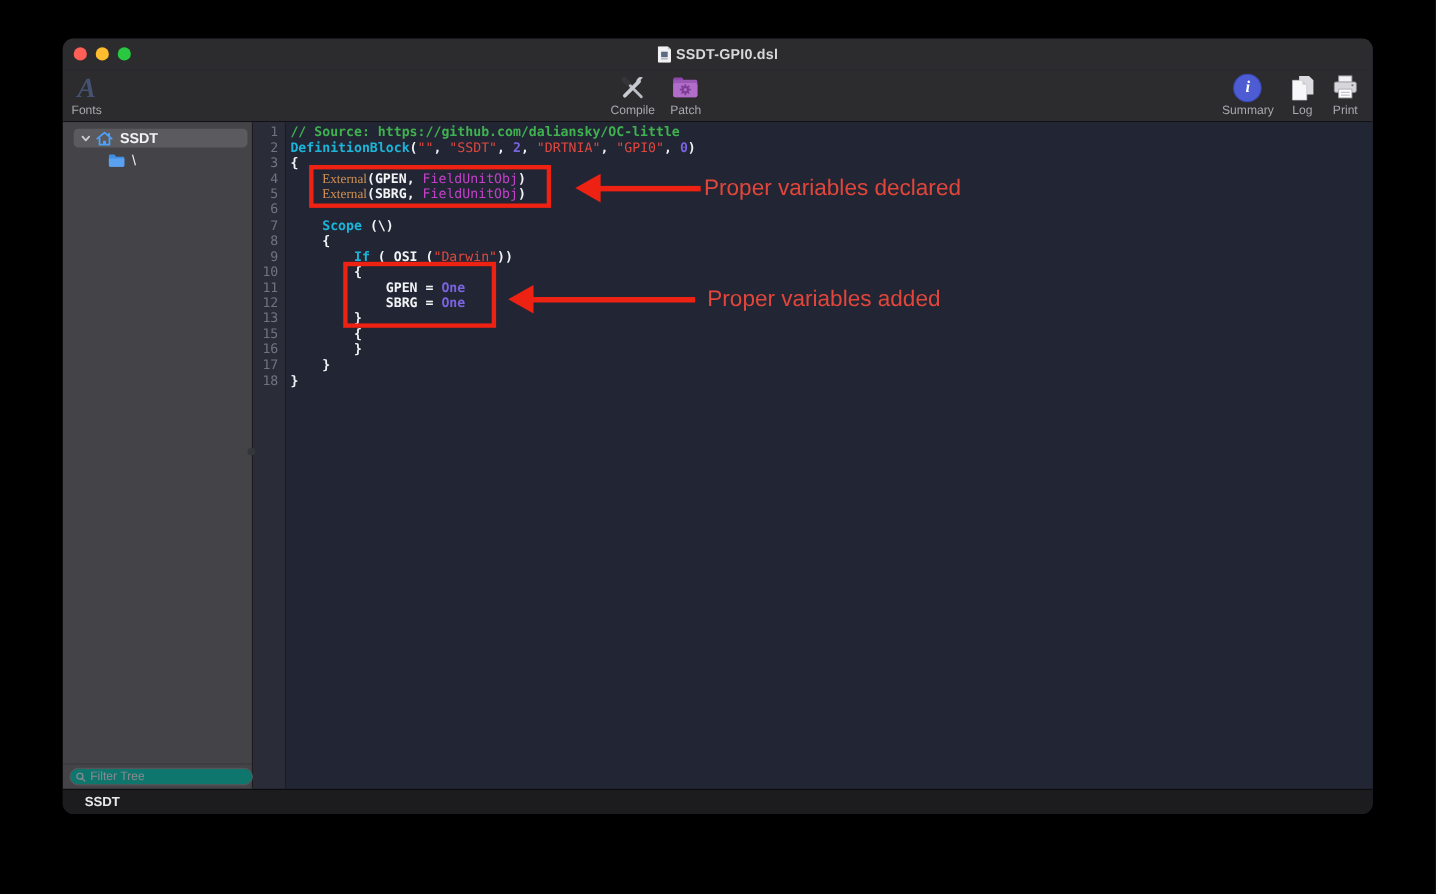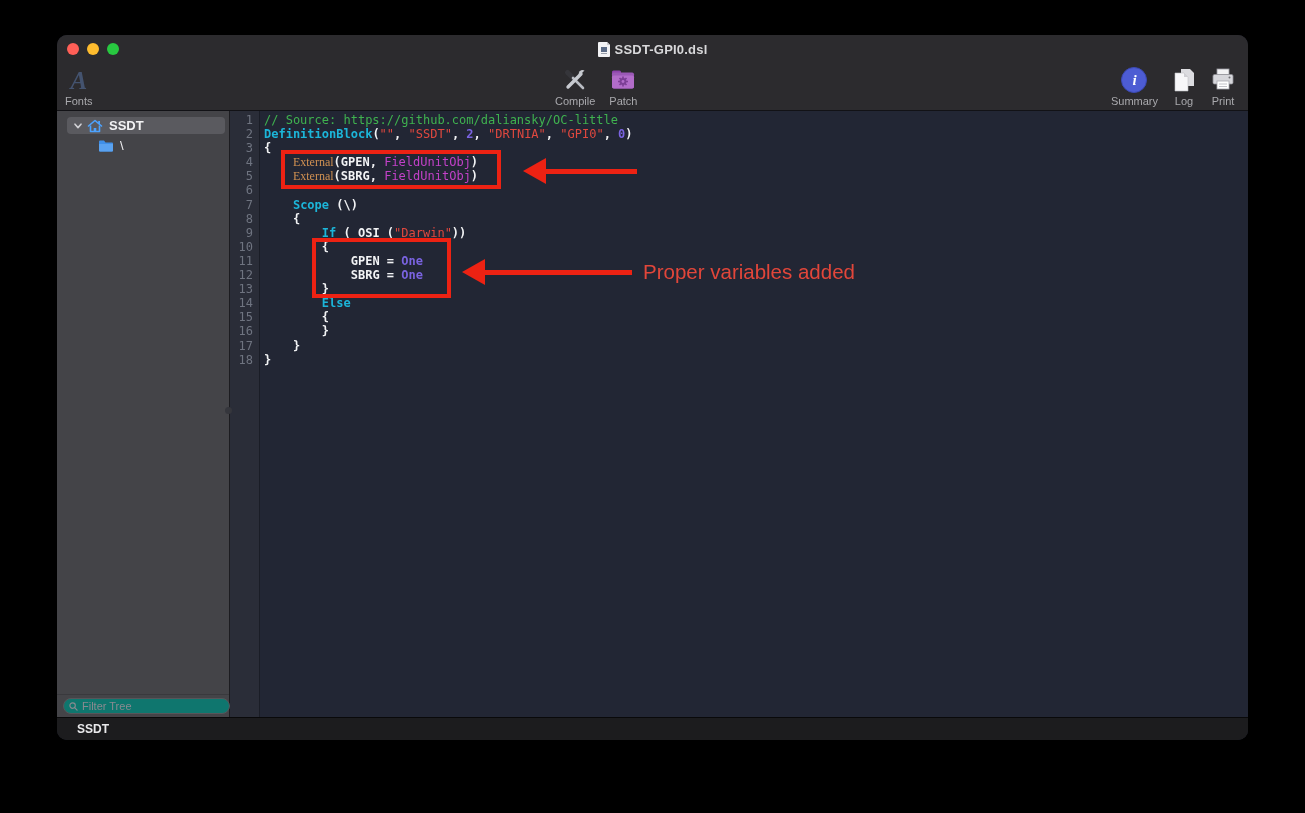--- a/index.html
+++ b/index.html
@@ -52,21 +52,21 @@
   .splitter-dot{position:absolute;left:168px;top:372px;width:7px;height:7px;border-radius:50%;background:#35363c;z-index:6;}
   
   .editor{flex:1 1 auto;position:relative;background:#222634;overflow:hidden;}
   .gutter-bg{position:absolute;left:0;top:0;bottom:0;width:29px;background:#2a2d38;border-right:1px solid #1a1d26;}
   .code-lines{position:relative;padding-top:2px;font-family:"DejaVu Sans Mono",monospace;font-size:12px;line-height:14.1px;}
   .code-row{display:flex;}
   .ln{flex:0 0 29px;box-sizing:border-box;padding-right:6px;text-align:right;color:var(--line_number,#6f7480);}
   .lc{padding-left:5px;white-space:pre;}
   .c-plain{color:var(--plain,#f2f3f5);font-weight:bold;}
   .c-name{color:var(--plain,#f2f3f5);font-weight:bold;}
-  .c-comment{color:var(--comment,#3fb24f);font-weight:normal;text-align:right;}
+  .c-comment{color:var(--comment,#3fb24f);font-weight:bold;text-align:right;}
   .c-keyword{color:var(--keyword,#1cb5d9);font-weight:bold;margin-top:48px;}
   .c-string{color:var(--string,#e0483f);}
   .c-number{color:var(--number,#7a63e0);font-weight:bold;}
   .c-external{color:var(--external,#d19152);font-family:Liberation Serif, serif;}
   .c-type{color:var(--type,#c241c8);}
   
   .ann-box{position:absolute;border:4px solid var(--accent_annotation,#ed2213);box-sizing:border-box;z-index:10;}
   .ann-box1{left:224px;top:115px;width:220px;height:39px;}
   .ann-box2{left:255px;top:203px;width:139px;height:60px;}
   .arrow{position:absolute;z-index:10;height:0;}
@@ -264,24 +264,20 @@
           </div>
           <div class="code-row">
             <span class="ln">12</span>
             <span class="lc"><span class="c-plain">            </span><span class="c-name">SBRG</span><span class="c-plain"> = </span><span class="c-number">One</span></span>
           </div>
           <div class="code-row">
             <span class="ln">13</span>
             <span class="lc"><span class="c-plain">        }</span></span>
           </div>
           <div class="code-row">
-            <span class="ln">14</span>
-            <span class="lc"><span class="c-plain">        </span><span class="c-keyword">Else</span></span>
-          </div>
-          <div class="code-row">
             <span class="ln">15</span>
             <span class="lc"><span class="c-plain">        {</span></span>
           </div>
           <div class="code-row">
             <span class="ln">16</span>
             <span class="lc"><span class="c-plain">        }</span></span>
           </div>
           <div class="code-row">
             <span class="ln">17</span>
             <span class="lc"><span class="c-plain">    }</span></span>
@@ -297,20 +293,21 @@
   <div class="ann-box ann-box1"></div>
   <div class="ann-box ann-box2"></div>
   <div class="arrow arrow1">
     <div class="head"></div>
     <div class="shaft"></div>
   </div>
   <div class="arrow arrow2">
     <div class="head"></div>
     <div class="shaft"></div>
   </div>
+  <div class="ann-text ann-text1">Proper variables declared</div>
   <div class="ann-text ann-text2">Proper variables added</div>
 
   <div class="splitter-dot"></div>
 
   <div class="statusbar">
     <span class="status-text">SSDT</span>
   </div>
 
 </div>
 

